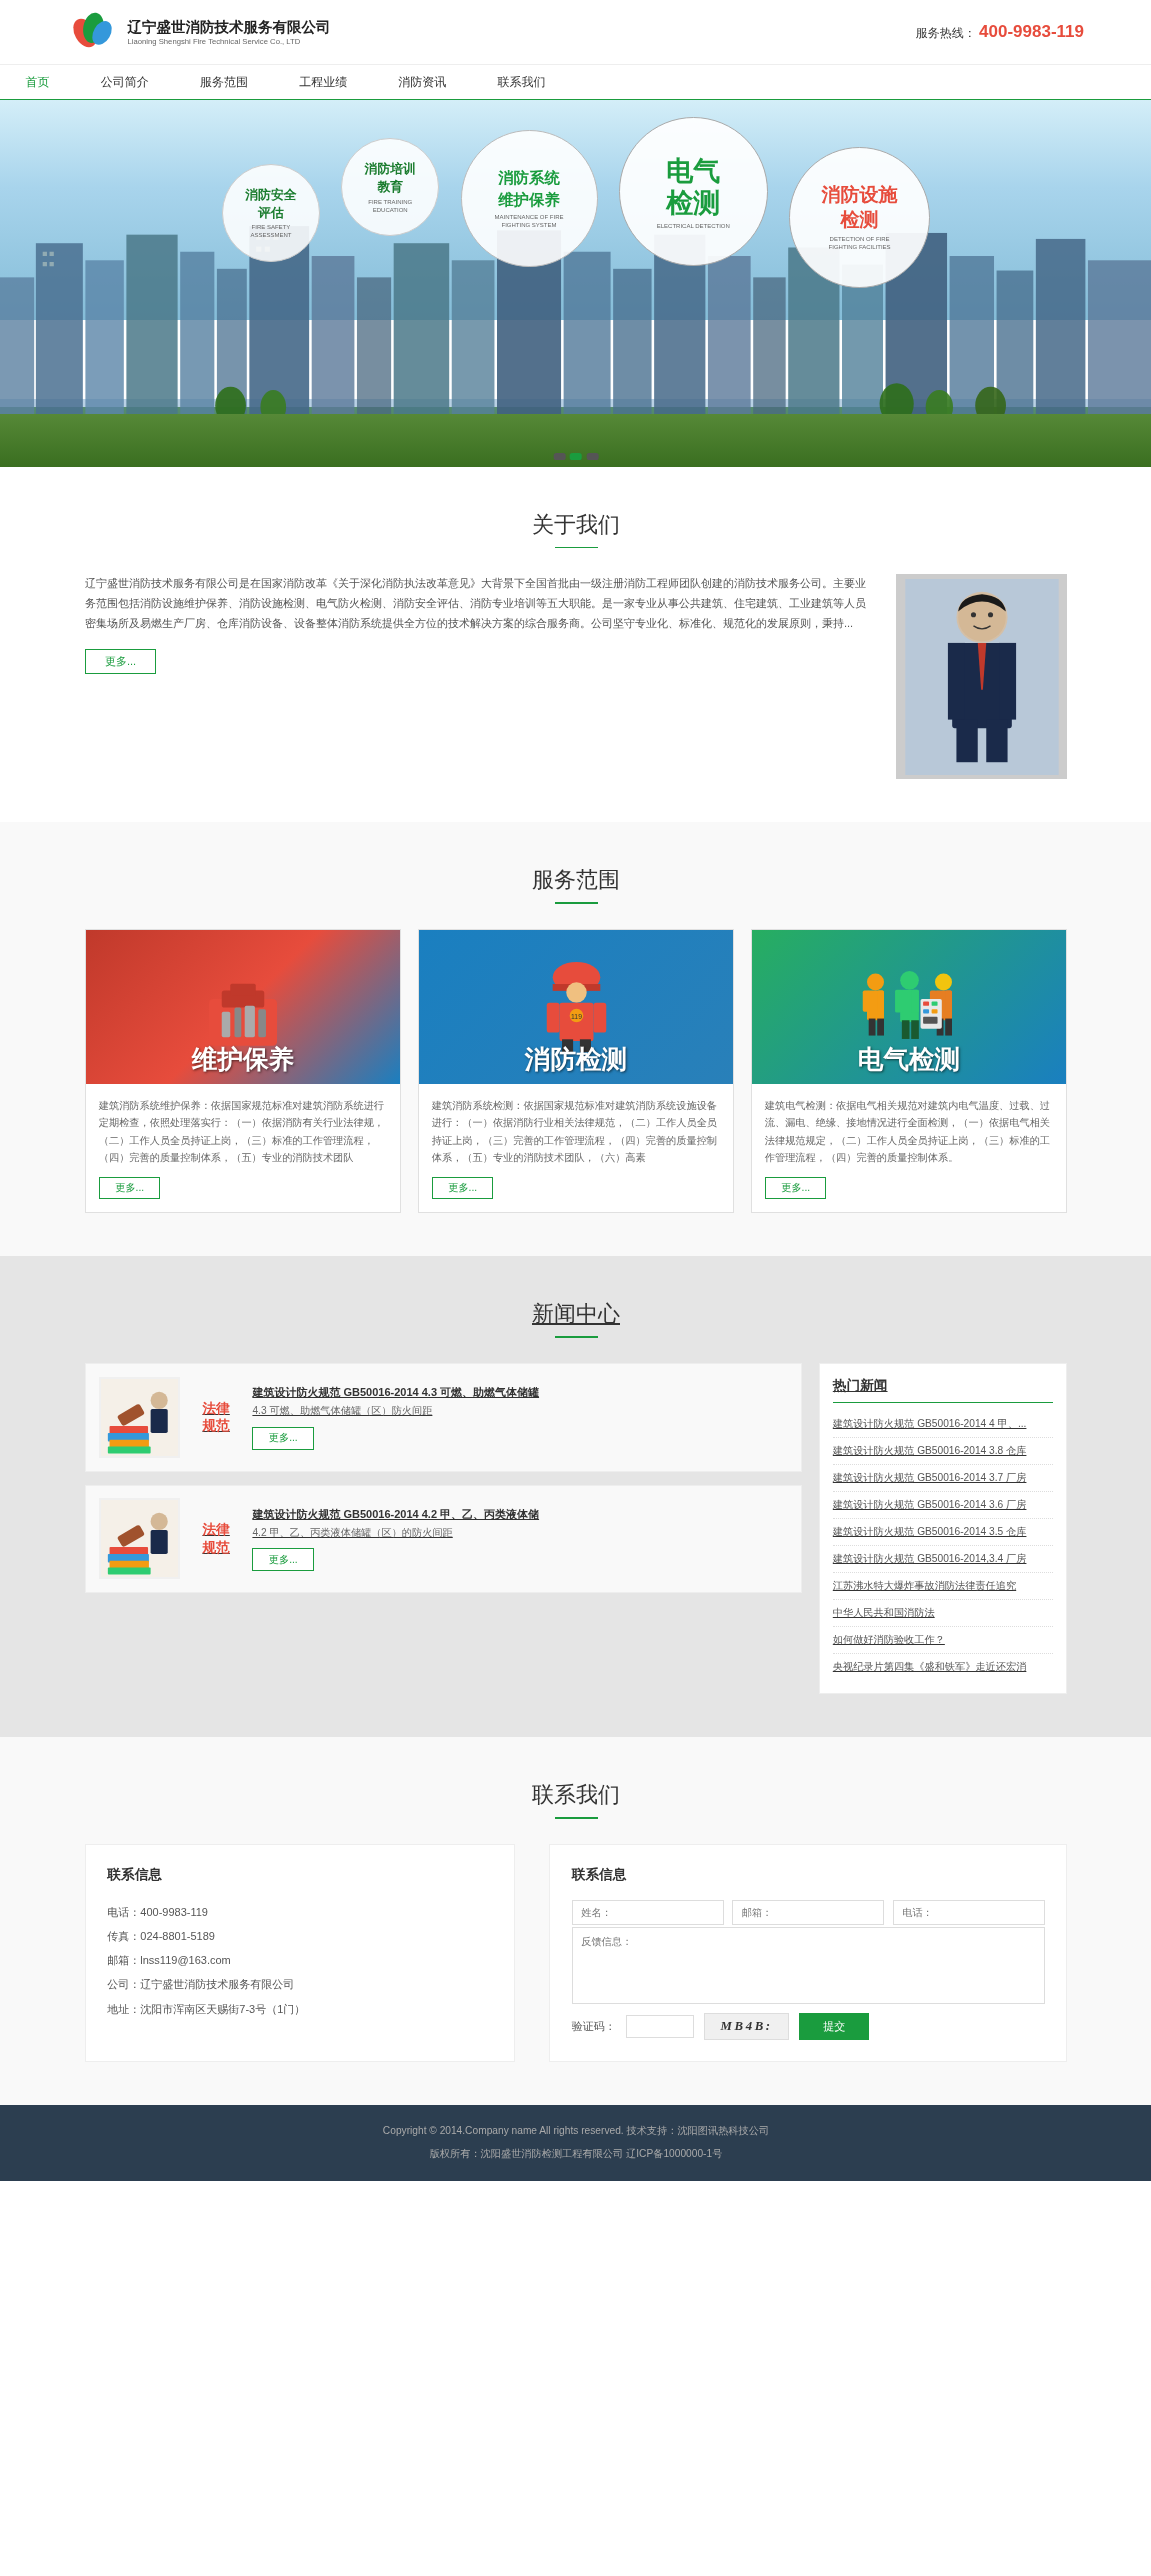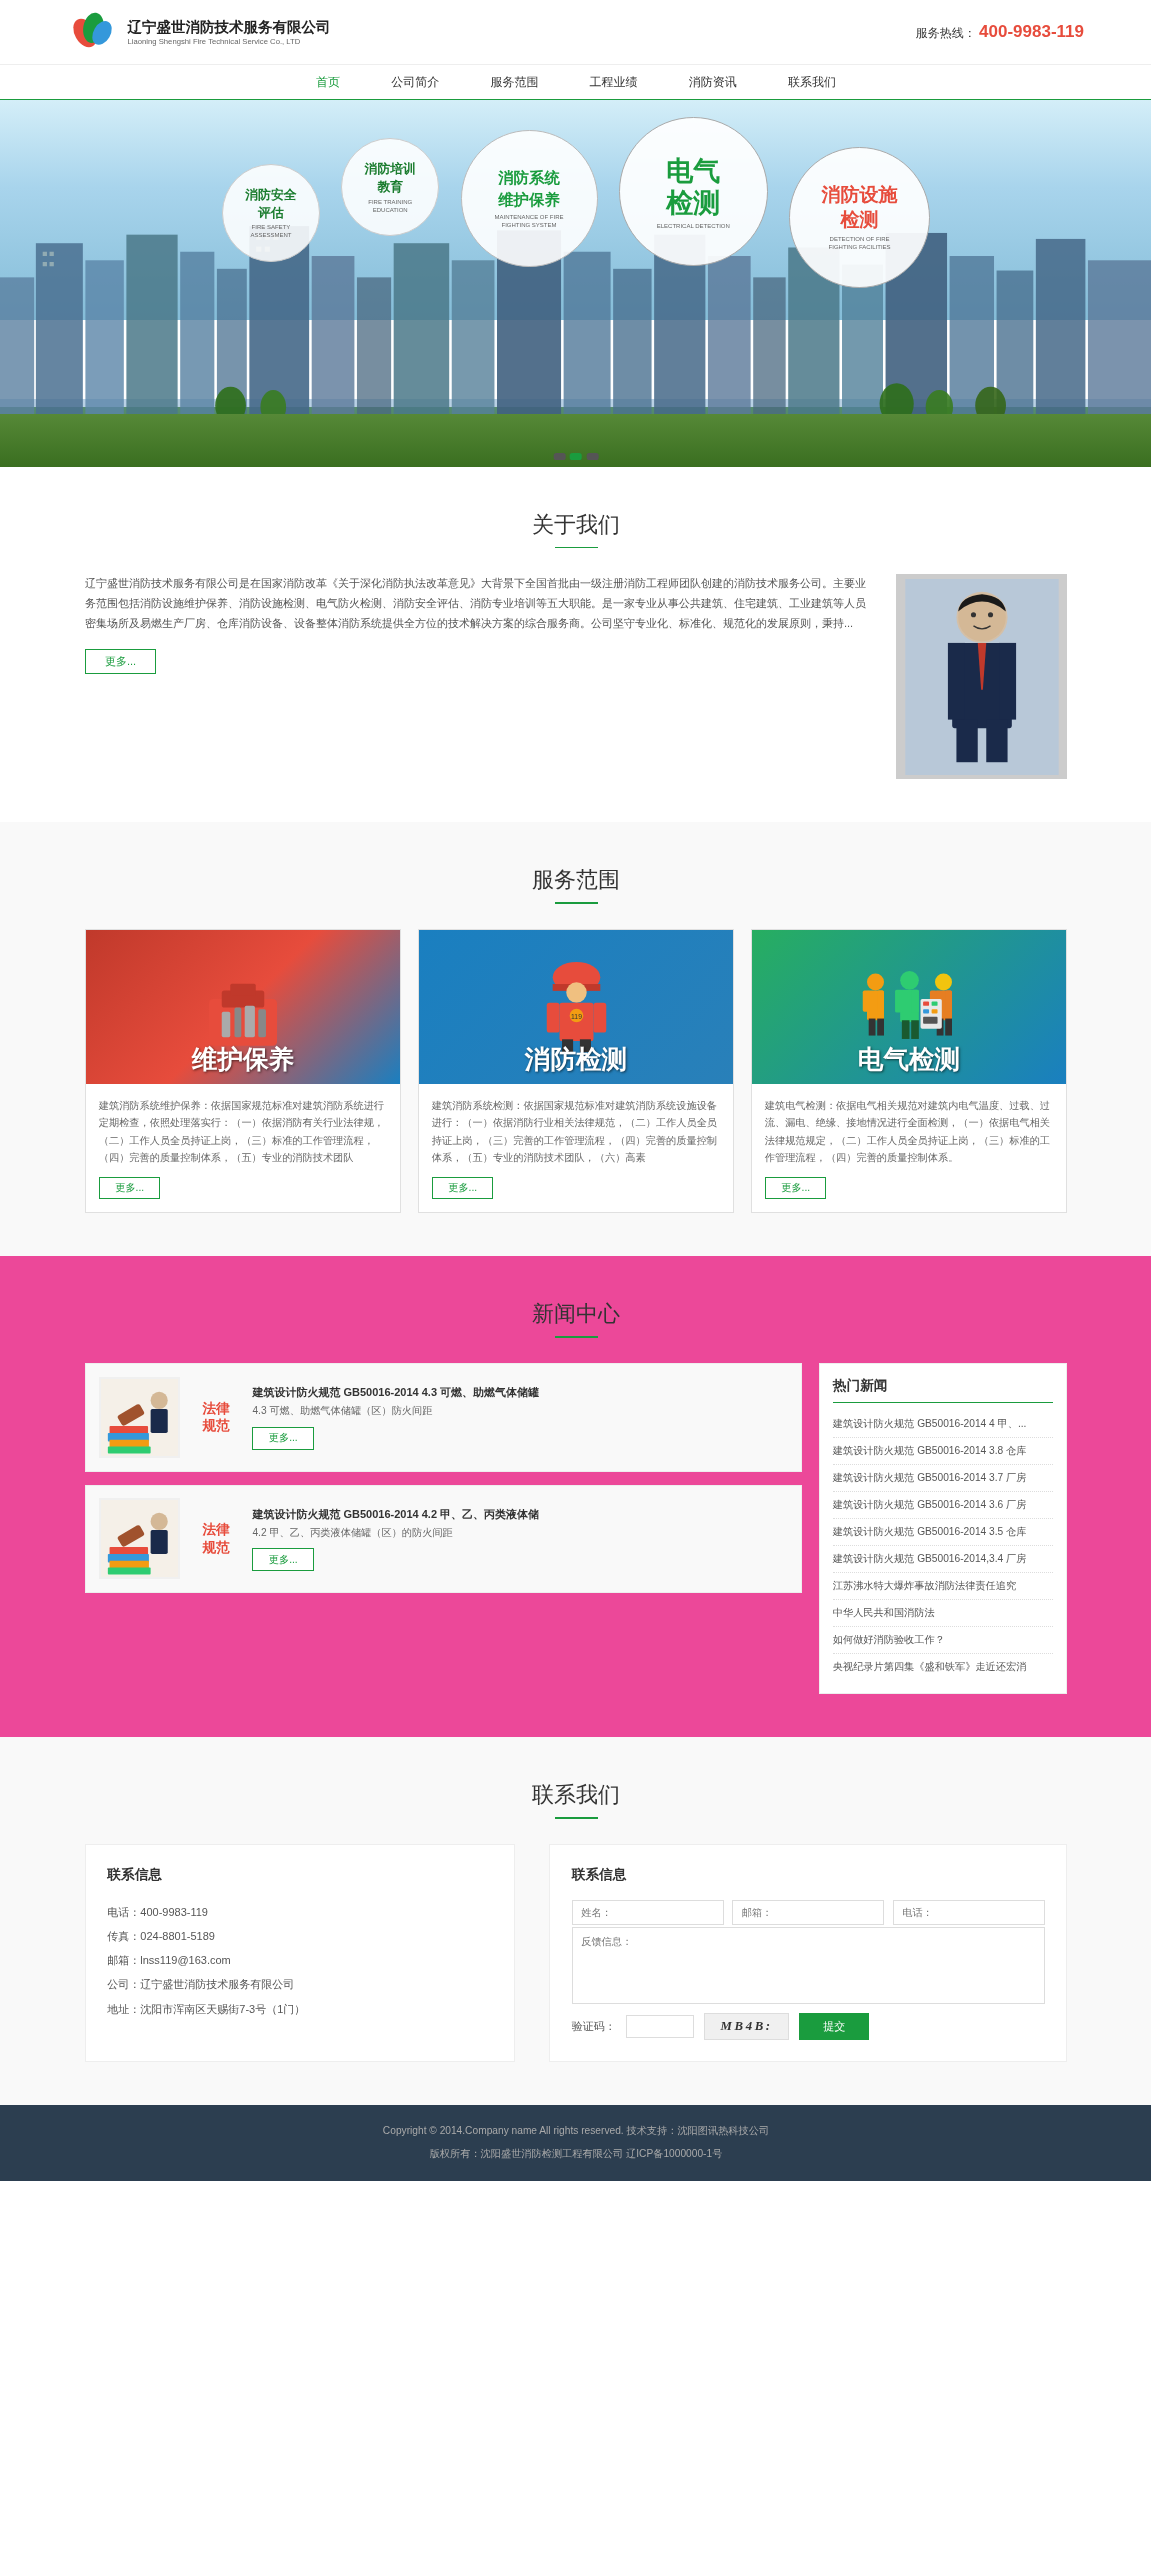--- a/index.html
+++ b/index.html
@@ -20,21 +20,21 @@
       <div style="font-size:14.5px; font-weight:bold; color:#222;">辽宁盛世消防技术服务有限公司</div>
       <div style="font-size:7.7px; color:#666;">Liaoning Shengshi Fire Technical Service Co., LTD</div>
     </div>
   </div>
   <div style="font-size:12px; color:#333;">
     <span>服务热线：</span>
     <span style="color:#e74c3c; font-weight:bold; font-size:17px;">400-9983-119</span>
   </div>
 </div>
 
-<nav style="background:#fff; border-bottom:1.7px solid #1a9c3e; display:flex; justify-content:center;">
+<nav style="background:#fff; border-bottom:1.7px solid #1a9c3e; display:flex; ">
   <a href="#" style="padding:8.5px 25.6px; color:#1a9c3e; text-decoration:none; font-size:12px; border-bottom:1.7px solid #1a9c3e; margin-bottom:-1.7px;">首页</a>
   <a href="#" style="padding:8.5px 25.6px; color:#333; text-decoration:none; font-size:12px;">公司简介</a>
   <a href="#" style="padding:8.5px 25.6px; color:#333; text-decoration:none; font-size:12px;">服务范围</a>
   <a href="#" style="padding:8.5px 25.6px; color:#333; text-decoration:none; font-size:12px;">工程业绩</a>
   <a href="#" style="padding:8.5px 25.6px; color:#333; text-decoration:none; font-size:12px;">消防资讯</a>
   <a href="#" style="padding:8.5px 25.6px; color:#333; text-decoration:none; font-size:12px;">联系我们</a>
 </nav>
 
 <div style="width:100%; height:367px; position:relative; overflow:hidden;">
 
@@ -250,21 +250,21 @@
       </div>
       <div style="padding:12.8px;">
         <p style="font-size:10.2px; color:#666; line-height:1.7;">建筑电气检测：依据电气相关规范对建筑内电气温度、过载、过流、漏电、绝缘、接地情况进行全面检测，（一）依据电气相关法律规范规定，（二）工作人员全员持证上岗，（三）标准的工作管理流程，（四）完善的质量控制体系。</p>
         <button style="display:inline-block; border:0.9px solid #1a9c3e; color:#1a9c3e; padding:3.4px 15.4px; margin-top:10.2px; font-size:10.2px; background:#fff; cursor:pointer;">更多...</button>
       </div>
     </div>
 
   </div>
 </div>
 
-<div style="padding:43px 85px; background:#ec4899;">
+<div style="padding:43px 85px; background:#e5e5e5;text-decoration:underline;">
   <h2 style="text-align:center; font-size:22px; color:#333; font-weight:normal; margin-bottom:6.8px;">新闻中心</h2>
   <div style="width:43px; height:1.7px; background:#1a9c3e; margin:0 auto 25.6px;"></div>
   <div style="display:flex; gap:17px; align-items:flex-start;">
 
     <div style="flex:1; display:flex; flex-direction:column; gap:12.8px;">
 
       <div style="background:#f9f9f9; border:0.9px solid #eee; display:flex; align-items:center; gap:12.8px; padding:12.8px;">
         <div style="width:81px; height:81px; background:#f0f0f0; flex-shrink:0; display:flex; align-items:center; justify-content:center; overflow:hidden;">
           <svg width="77" height="77" viewBox="0 0 90 90">
             <rect x="0" y="0" width="90" height="90" fill="#f5f0e8"></rect>

